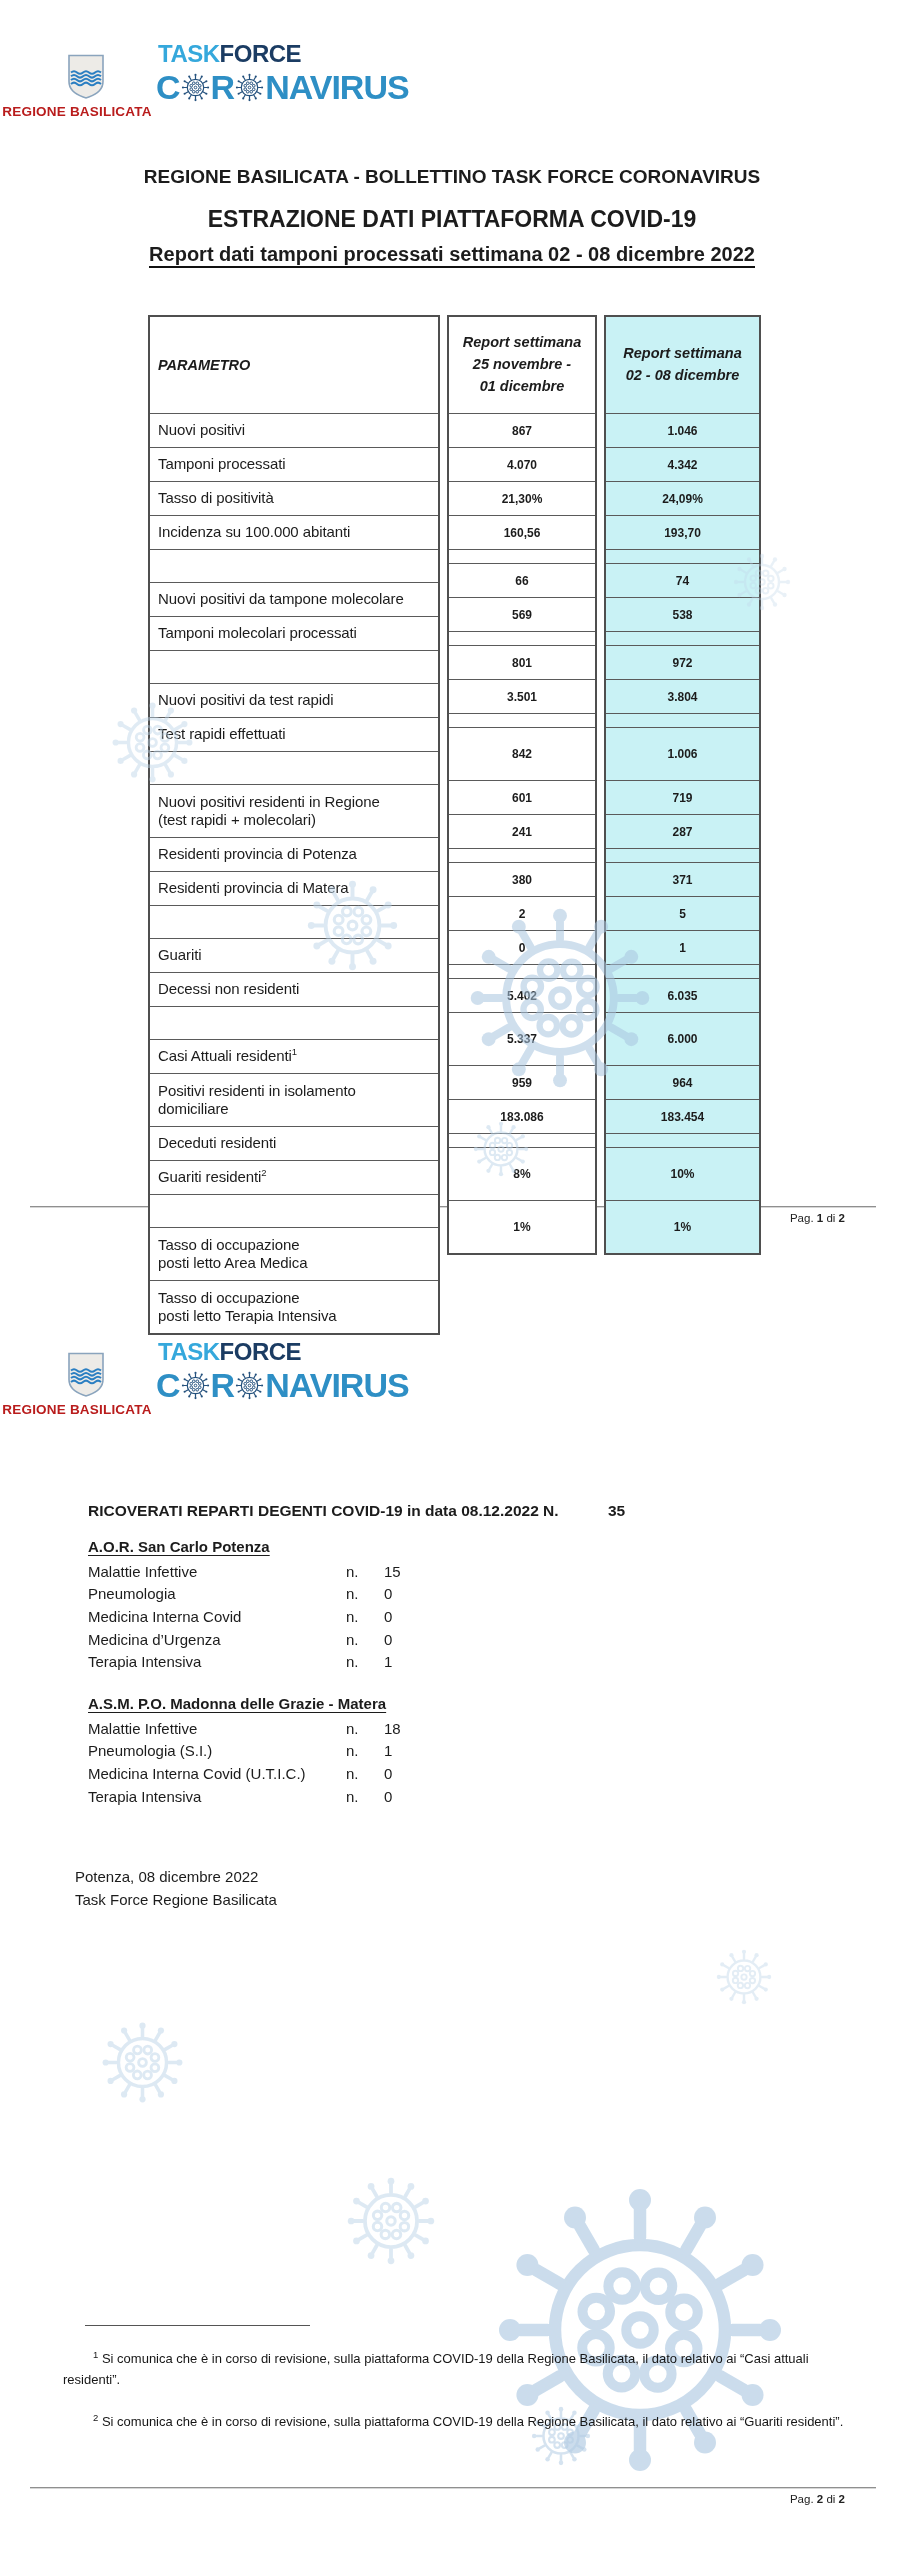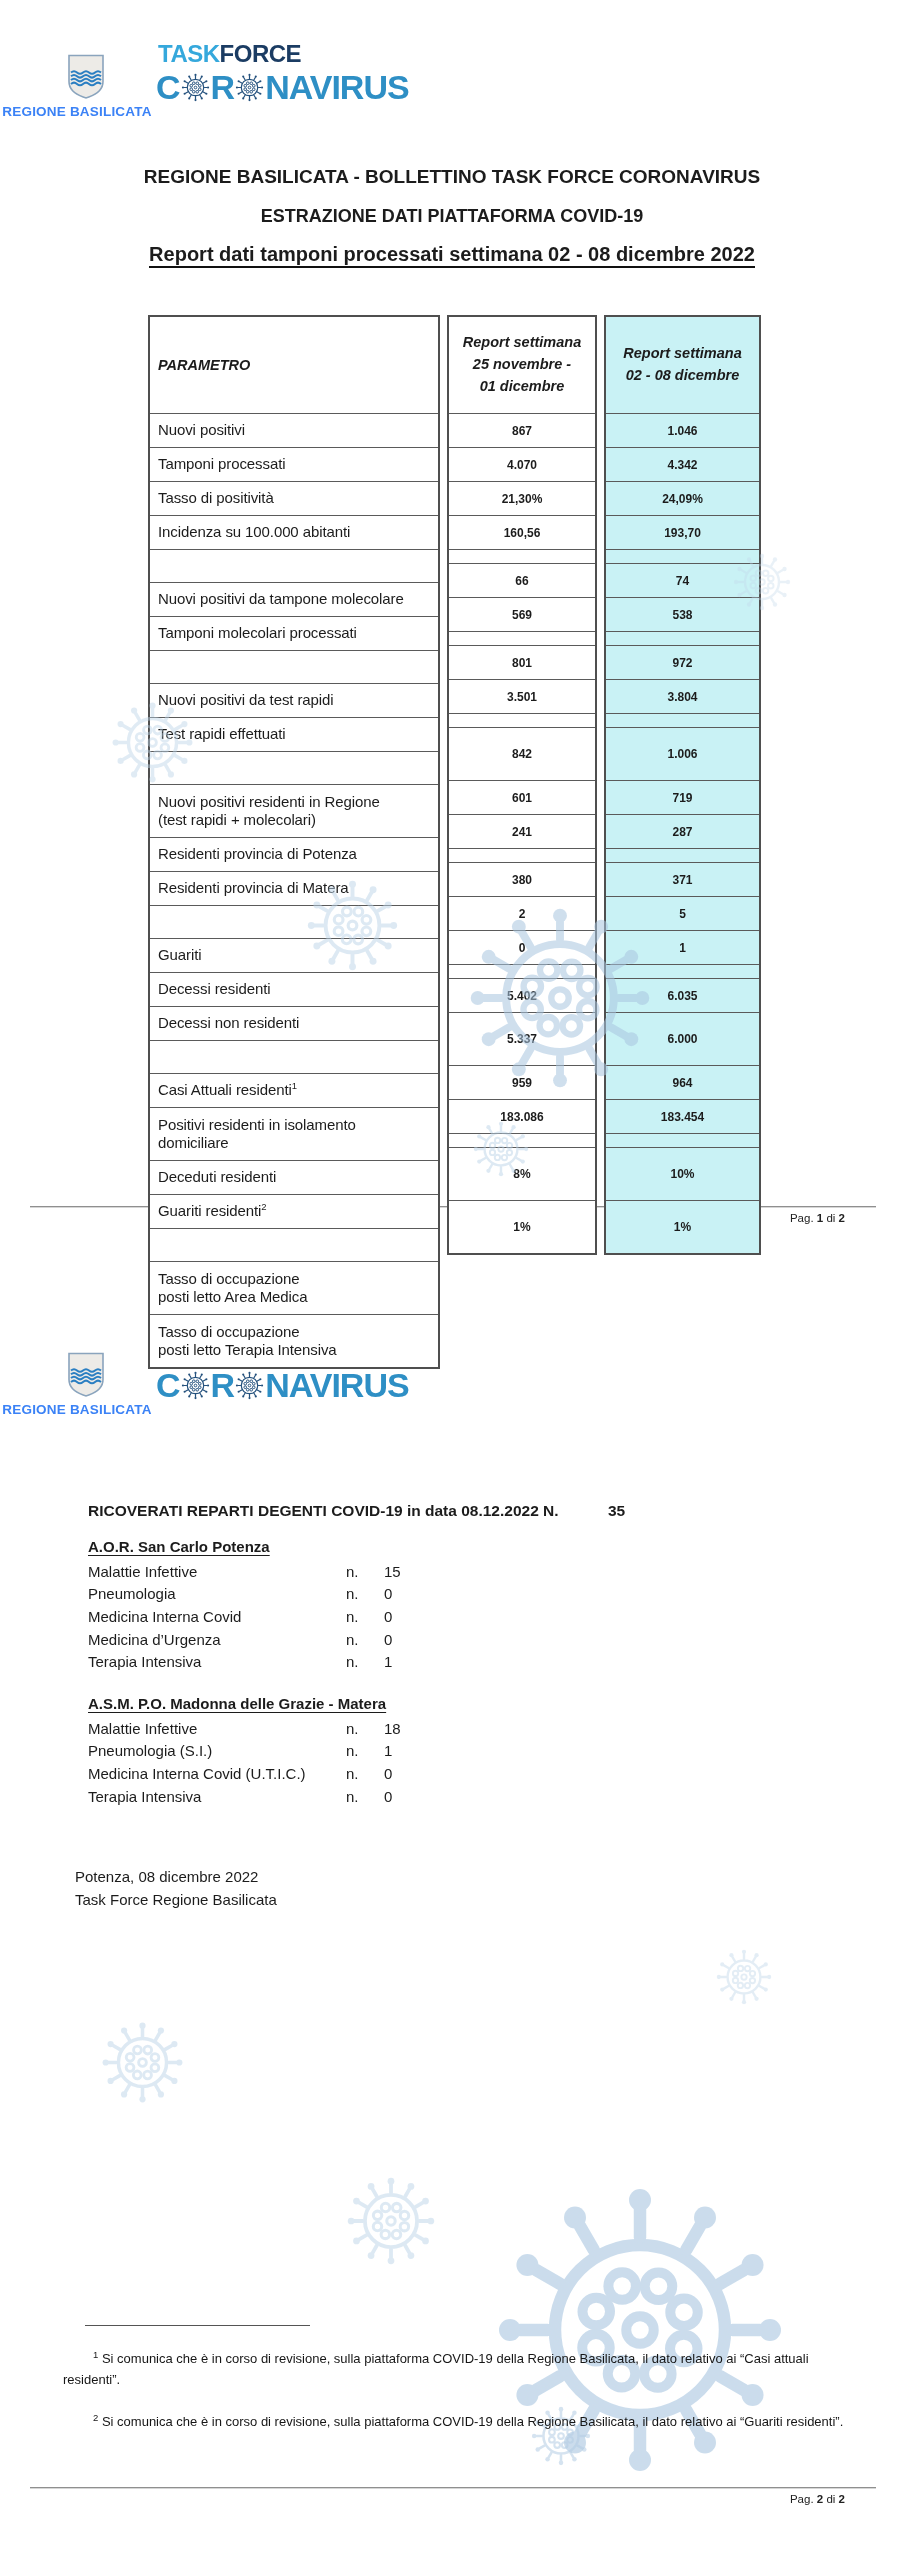--- a/index.html
+++ b/index.html
@@ -13,31 +13,31 @@
   #page1 { top:0; } #page2 { top:1280px; }
 
   
   .wm { position:absolute; pointer-events:none; z-index:5; }
   .wm svg { display:block; width:100%; height:100%; }
 
   
   .brand { position:absolute; top:28px; left:0; height:96px; width:470px; z-index:2; }
   .shield { position:absolute; left:66px; top:26px; }
   .region-label { position:absolute; left:2px; top:76px; width:150px; text-align:center;
-    font-size:13.5px; font-weight:bold; color:#3b82f6; letter-spacing:0.2px; }
+    font-size:13.5px; font-weight:bold; color:#b91c1c; letter-spacing:0.2px; }
   .taskforce { position:absolute; left:158px; top:12px; font-size:24px; font-weight:bold; letter-spacing:-0.5px; }
   .taskforce .t-task { color:#35a8dc; } .taskforce .t-force { color:#1b3c63; }
   .coronavirus { position:absolute; left:156px; top:40px; display:flex; align-items:center;
     font-size:34px; font-weight:bold; color:#2e8fc5; letter-spacing:-1px; }
   .coronavirus svg.virus { width:29px; height:29px; color:#24517d; margin:0 1px; }
 
   
   .titles { position:absolute; left:0; top:0; width:904px; text-align:center; z-index:2; }
   .title-line1 { position:absolute; top:166px; width:100%; font-size:19px; font-weight:bold; }
-  .title-line2 { position:absolute; top:206px; width:100%; font-size:18px; font-weight:bold; }
+  .title-line2 { position:absolute; top:206px; width:100%; font-size:23px; font-weight:bold; }
   .title-line3 { position:absolute; top:243px; width:100%; font-size:20px; font-weight:bold; }
   .title-line3 span { border-bottom:2px solid #111; padding-bottom:1px; }
 
   
   .ttable { position:absolute; left:148px; top:315px; width:614px; z-index:3; }
   .tcol { position:absolute; top:0; border:2px solid #4f4f4f; background:#fff; }
   #tcol0 { left:0; width:292px; }
   #tcol1 { left:299px; width:150px; }
   #tcol2 { left:456px; width:157px; background:#c9f2f5; }
   .tcell { border-top:1px solid #5a5a5a; display:flex; align-items:center; overflow:hidden; }
@@ -377,21 +377,20 @@
         <div class="tcell label" style="height: 14px;"></div>
         <div class="tcell label" style="height: 34px;"><span>Nuovi positivi da test rapidi</span></div>
         <div class="tcell label" style="height: 34px;"><span>Test rapidi effettuati</span></div>
         <div class="tcell label" style="height: 14px;"></div>
         <div class="tcell label" style="height: 53px;"><span>Nuovi positivi residenti in Regione
 (test rapidi + molecolari)</span></div>
         <div class="tcell label" style="height: 34px;"><span>Residenti provincia di Potenza</span></div>
         <div class="tcell label" style="height: 34px;"><span>Residenti provincia di Matera</span></div>
         <div class="tcell label" style="height: 14px;"></div>
         <div class="tcell label" style="height: 34px;"><span>Guariti</span></div>
-        <div class="tcell label" style="height: 34px;"><span>Decessi residenti</span></div>
         <div class="tcell label" style="height: 34px;"><span>Decessi non residenti</span></div>
         <div class="tcell label" style="height: 14px;"></div>
         <div class="tcell label" style="height: 34px;"><span>Casi Attuali residenti<sup>1</sup></span></div>
         <div class="tcell label" style="height: 53px;"><span>Positivi residenti in isolamento
 domiciliare</span></div>
         <div class="tcell label" style="height: 34px;"><span>Deceduti residenti</span></div>
         <div class="tcell label" style="height: 34px;"><span>Guariti residenti<sup>2</sup></span></div>
         <div class="tcell label" style="height: 14px;"></div>
         <div class="tcell label" style="height: 53px;"><span>Tasso di occupazione
 posti letto Area Medica</span></div>

